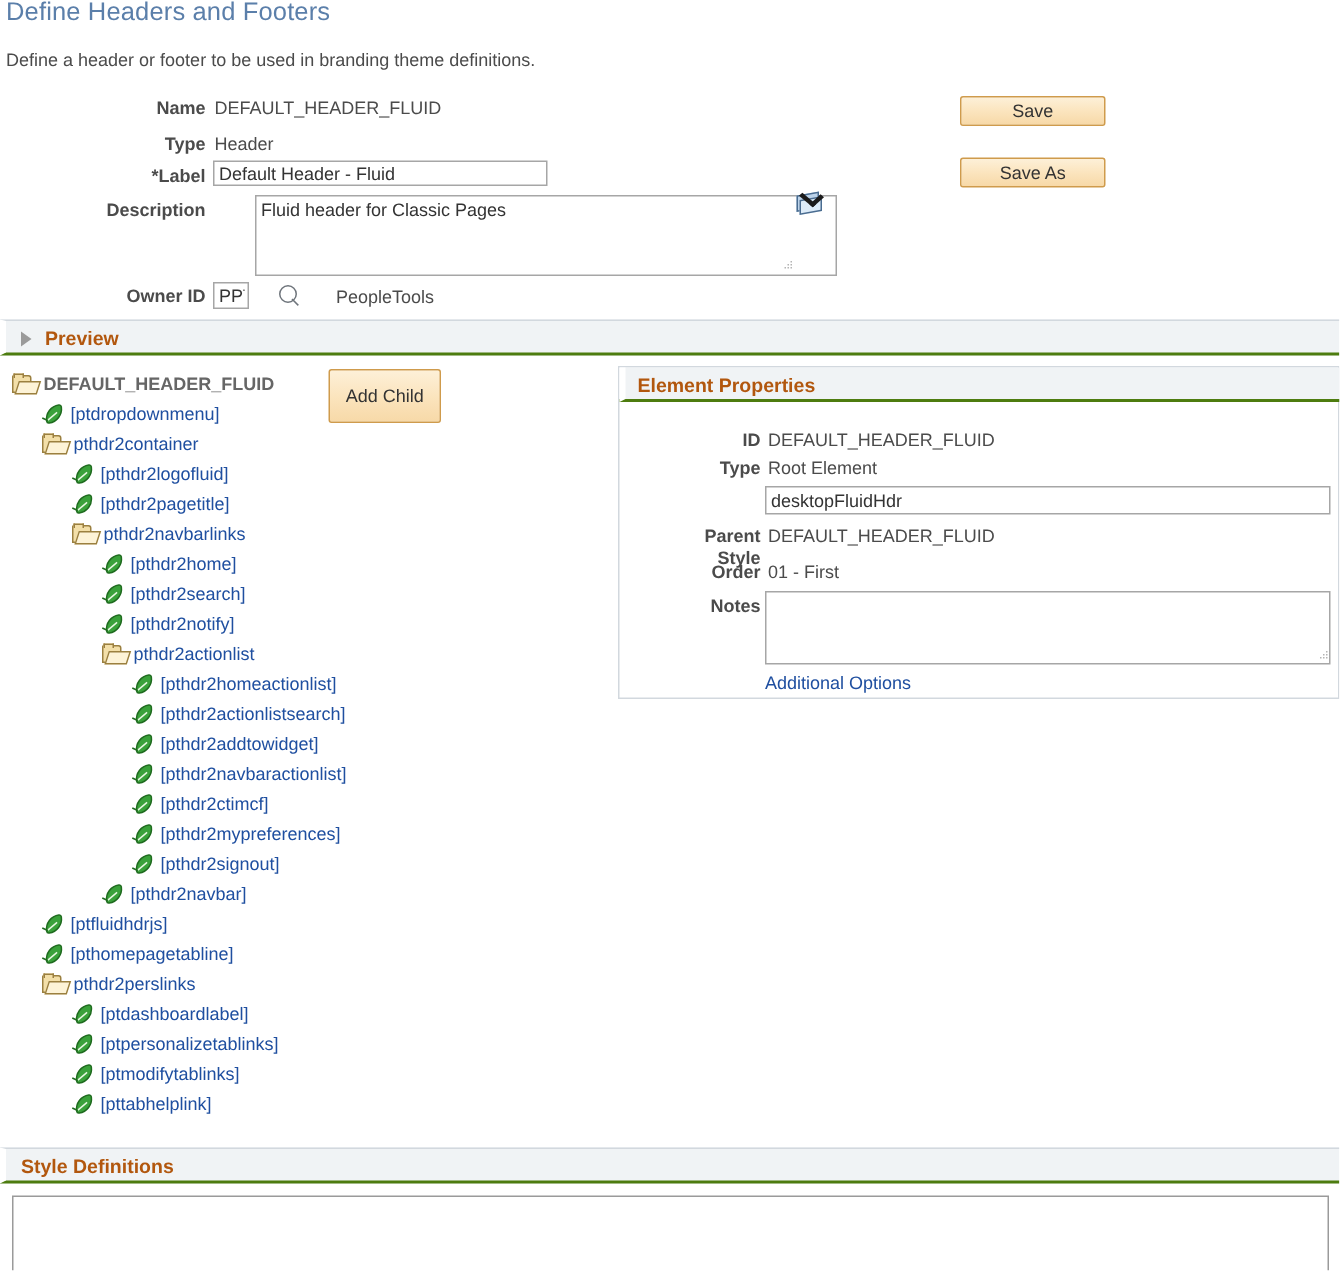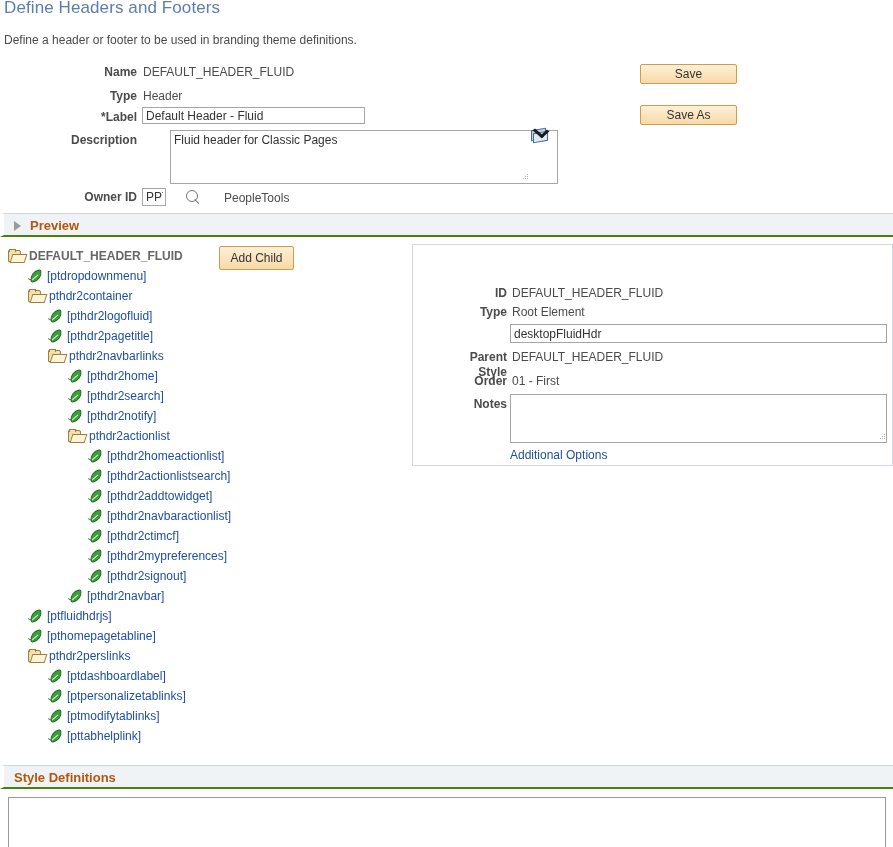--- a/index.html
+++ b/index.html
@@ -380,23 +380,26 @@
       <div class="tree-node" style="left: 68px; top: 340px;"><span class="icon-leaf"><span class="blade"></span><span class="vein"></span><span class="stem"></span></span><a class="node-label node-link">[pthdr2navbar]</a></div>
       <div class="tree-node" style="left: 28px; top: 360px;"><span class="icon-leaf"><span class="blade"></span><span class="vein"></span><span class="stem"></span></span><a class="node-label node-link">[ptfluidhdrjs]</a></div>
       <div class="tree-node" style="left: 28px; top: 380px;"><span class="icon-leaf"><span class="blade"></span><span class="vein"></span><span class="stem"></span></span><a class="node-label node-link">[pthomepagetabline]</a></div>
       <div class="tree-node" style="left: 28px; top: 400px;"><span class="icon-folder"><span class="back"></span><span class="tab"></span><span class="front"></span></span><a class="node-label node-link">pthdr2perslinks</a></div>
       <div class="tree-node" style="left: 48px; top: 420px;"><span class="icon-leaf"><span class="blade"></span><span class="vein"></span><span class="stem"></span></span><a class="node-label node-link">[ptdashboardlabel]</a></div>
       <div class="tree-node" style="left: 48px; top: 440px;"><span class="icon-leaf"><span class="blade"></span><span class="vein"></span><span class="stem"></span></span><a class="node-label node-link">[ptpersonalizetablinks]</a></div>
       <div class="tree-node" style="left: 48px; top: 460px;"><span class="icon-leaf"><span class="blade"></span><span class="vein"></span><span class="stem"></span></span><a class="node-label node-link">[ptmodifytablinks]</a></div>
       <div class="tree-node" style="left: 48px; top: 480px;"><span class="icon-leaf"><span class="blade"></span><span class="vein"></span><span class="stem"></span></span><a class="node-label node-link">[pttabhelplink]</a></div>
     </div>
 
-  <button class="ps-button" style="left:219px; top:246px; width:75px; height:24px;">Add Child</button>
+  <button class="ps-button" style="left:219px; top:246px; width:75px; height:36px;">Add Child</button>
 
   <div class="panel-box" style="left:412px; top:244px; width:481px; height:222px;">
+    <div class="section-bar" style="left:0px; top:0px; width:481px; height:23px; border-top:none; border-left:4px solid #ffffff;">
+      <div class="sec-title" style="left:8px; top:4px;">Element Properties</div>
+    </div>
 
     <div class="form-label" style="left:8px; top:41px; width:86px;">ID</div>
     <div class="form-value" style="left:99px; top:41px;">DEFAULT_HEADER_FLUID</div>
 
     <div class="form-label" style="left:8px; top:60px; width:86px;">Type</div>
     <div class="form-value" style="left:99px; top:60px;">Root Element</div>
 
     <div class="form-label" style="left:8px; top:88px; width:86px;margin-top:32px;">Style</div>
     <input class="ps-input" type="text" style="left: 97px; top: 79px; width: 377px; height: 19px;" value="desktopFluidHdr">
 

